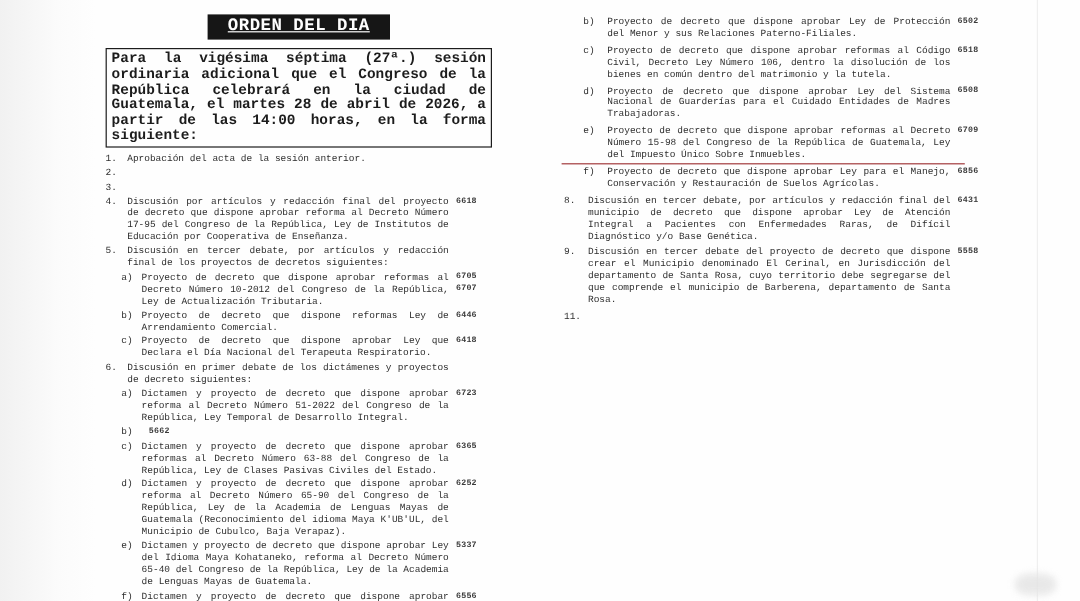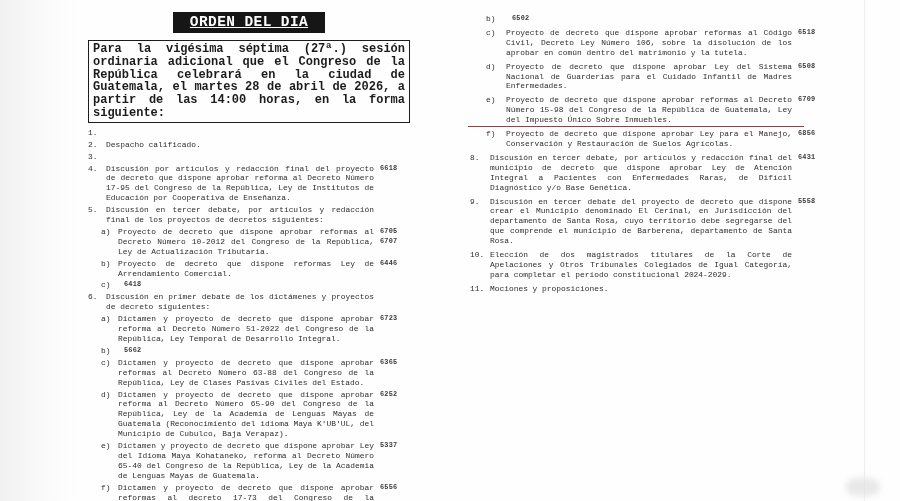--- a/index.html
+++ b/index.html
@@ -49,25 +49,25 @@
   <div class="edge-right"></div>
   <div class="fold-line"></div>
   <div class="smudge"></div>
 
   <div class="left-col">
     <div class="title-box">ORDEN DEL DIA</div>
     <div class="intro-box">Para la vigésima séptima (27ª.) sesión ordinaria adicional que el Congreso de la República celebrará en la ciudad de Guatemala, el martes 28 de abril de 2026, a partir de las 14:00 horas, en la forma siguiente:</div>
     <div class="list">
         <div class="row lvl0">
           <span class="marker">1.</span>
+          <span class="text">Aprobación del acta de la sesión anterior.</span>
           <span class="ref"></span>
         </div>
         <div class="row lvl0">
           <span class="marker">2.</span>
-          <span class="text">Despacho calificado.</span>
           <span class="ref"></span>
         </div>
         <div class="row lvl0">
           <span class="marker">3.</span>
           <span class="ref"></span>
         </div>
         <div class="row lvl0">
           <span class="marker">4.</span>
           <span class="text">Discusión por artículos y redacción final del proyecto de decreto que dispone aprobar reforma al Decreto Número 17-95 del Congreso de la República, Ley de Institutos de Educación por Cooperativa de Enseñanza.</span>
           <span class="ref">6618</span>
@@ -83,20 +83,21 @@
           <span class="ref">6705
 6707</span>
         </div>
         <div class="row lvl1">
           <span class="marker">b)</span>
           <span class="text">Proyecto de decreto que dispone reformas Ley de Arrendamiento Comercial.</span>
           <span class="ref">6446</span>
         </div>
         <div class="row lvl1">
           <span class="marker">c)</span>
+          <span class="text">Proyecto de decreto que dispone aprobar Ley que Declara el Día Nacional del Terapeuta Respiratorio.</span>
           <span class="ref">6418</span>
         </div>
         <div class="row lvl0">
           <span class="marker">6.</span>
           <span class="text">Discusión en primer debate de los dictámenes y proyectos de decreto siguientes:</span>
           <span class="ref"></span>
         </div>
         <div class="row lvl1">
           <span class="marker">a)</span>
           <span class="text">Dictamen y proyecto de decreto que dispone aprobar reforma al Decreto Número 51-2022 del Congreso de la República, Ley Temporal de Desarrollo Integral.</span>
@@ -136,30 +137,31 @@
           <span class="text">Proyecto de decreto que dispone aprobar Ley para la Subvención Educativa en Áreas Marginales Urbanas y Rurales a través de Entidades Educativas Privadas Gratuitas.</span>
           <span class="ref">8671</span>
         </div>
       </div>
   </div>
 
   <div class="right-col">
     <div class="list">
         <div class="row lvl1">
           <span class="marker">b)</span>
+          <span class="text">Proyecto de decreto que dispone aprobar Ley de Protección del Menor y sus Relaciones Paterno-Filiales.</span>
           <span class="ref">6502</span>
         </div>
         <div class="row lvl1">
           <span class="marker">c)</span>
-          <span class="text">Proyecto de decreto que dispone aprobar reformas al Código Civil, Decreto Ley Número 106, sobre la disolución de los aprobar en común dentro del matrimonio y la tutela.</span>
+          <span class="text">Proyecto de decreto que dispone aprobar reformas al Código Civil, Decreto Ley Número 106, dentro la disolución de los bienes en común dentro del matrimonio y la tutela.</span>
           <span class="ref">6518</span>
         </div>
         <div class="row lvl1">
           <span class="marker">d)</span>
-          <span class="text">Proyecto de decreto que dispone aprobar Ley del Sistema Nacional de Guarderías para el Cuidado Infantil de Madres Enfermedades.</span>
+          <span class="text">Proyecto de decreto que dispone aprobar Ley del Sistema Nacional de Guarderías para el Cuidado Entidades de Madres Trabajadoras.</span>
           <span class="ref">6508</span>
         </div>
         <div class="row lvl1">
           <span class="marker">e)</span>
           <span class="text">Proyecto de decreto que dispone aprobar reformas al Decreto Número 15-98 del Congreso de la República de Guatemala, Ley del Impuesto Único Sobre Inmuebles.</span>
           <span class="ref">6709</span>
         </div>
         <div class="row lvl1 line-above">
           <span class="marker">f)</span>
           <span class="text">Proyecto de decreto que dispone aprobar Ley para el Manejo, Conservación y Restauración de Suelos Agrícolas.</span>
@@ -169,24 +171,18 @@
           <span class="marker">8.</span>
           <span class="text">Discusión en tercer debate, por artículos y redacción final del municipio de decreto que dispone aprobar Ley de Atención Integral a Pacientes con Enfermedades Raras, de Difícil Diagnóstico y/o Base Genética.</span>
           <span class="ref">6431</span>
         </div>
         <div class="row lvl0">
           <span class="marker">9.</span>
           <span class="text">Discusión en tercer debate del proyecto de decreto que dispone crear el Municipio denominado El Cerinal, en Jurisdicción del departamento de Santa Rosa, cuyo territorio debe segregarse del que comprende el municipio de Barberena, departamento de Santa Rosa.</span>
           <span class="ref">5558</span>
         </div>
         <div class="row lvl0">
-          <span class="marker">10.</span>
-          <span class="text">Elección de dos magistrados titulares de la Corte de Apelaciones y Otros Tribunales Colegiados de Igual Categoría, para completar el período constitucional 2024-2029.</span>
-          <span class="ref"></span>
-        </div>
-        <div class="row lvl0">
           <span class="marker">11.</span>
-          <span class="text">Mociones y proposiciones.</span>
           <span class="ref"></span>
         </div>
       </div>
   </div>
 </div>
 
 </body></html>

